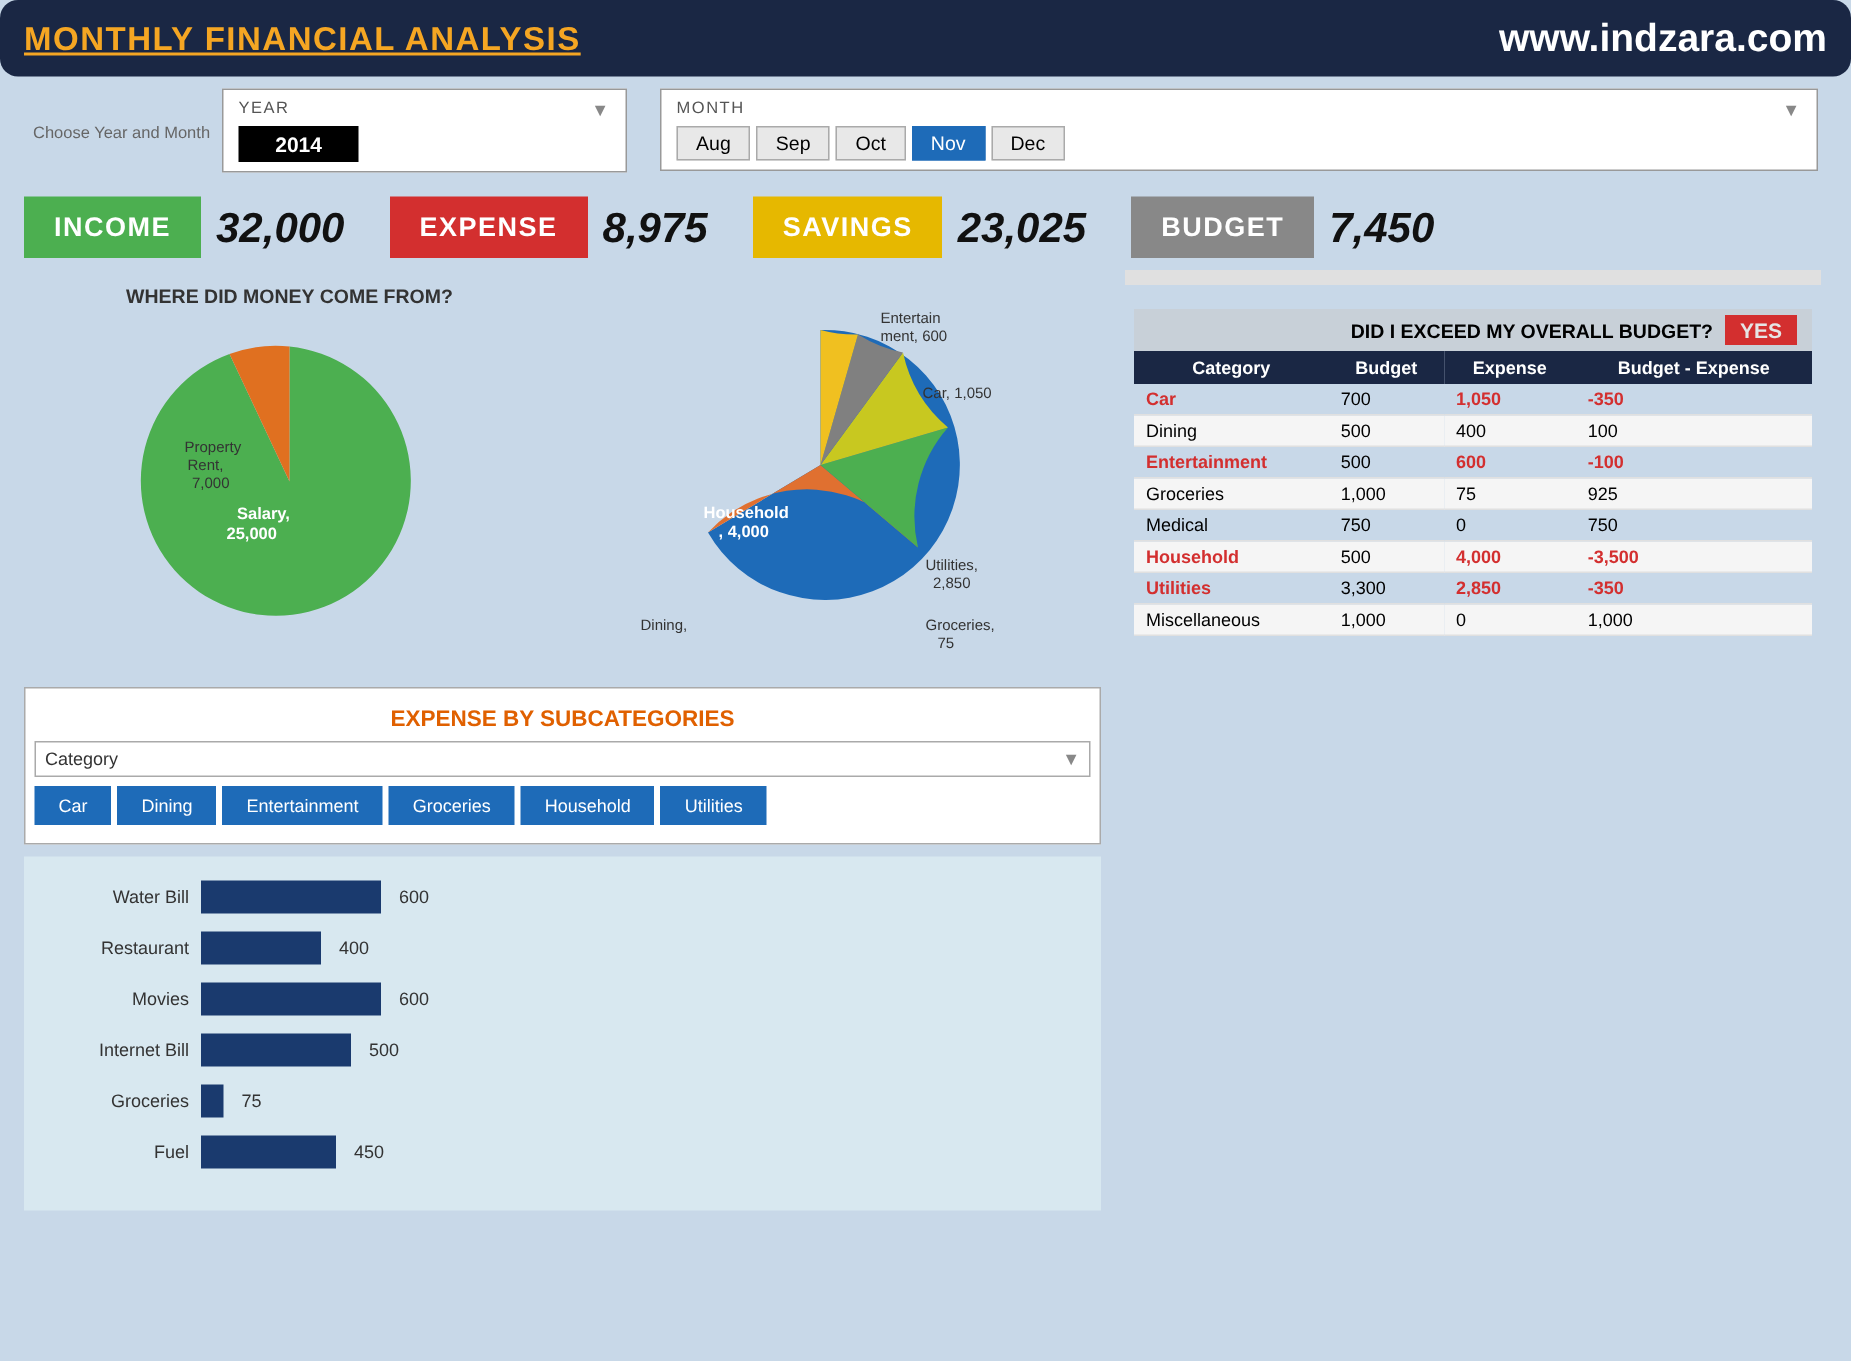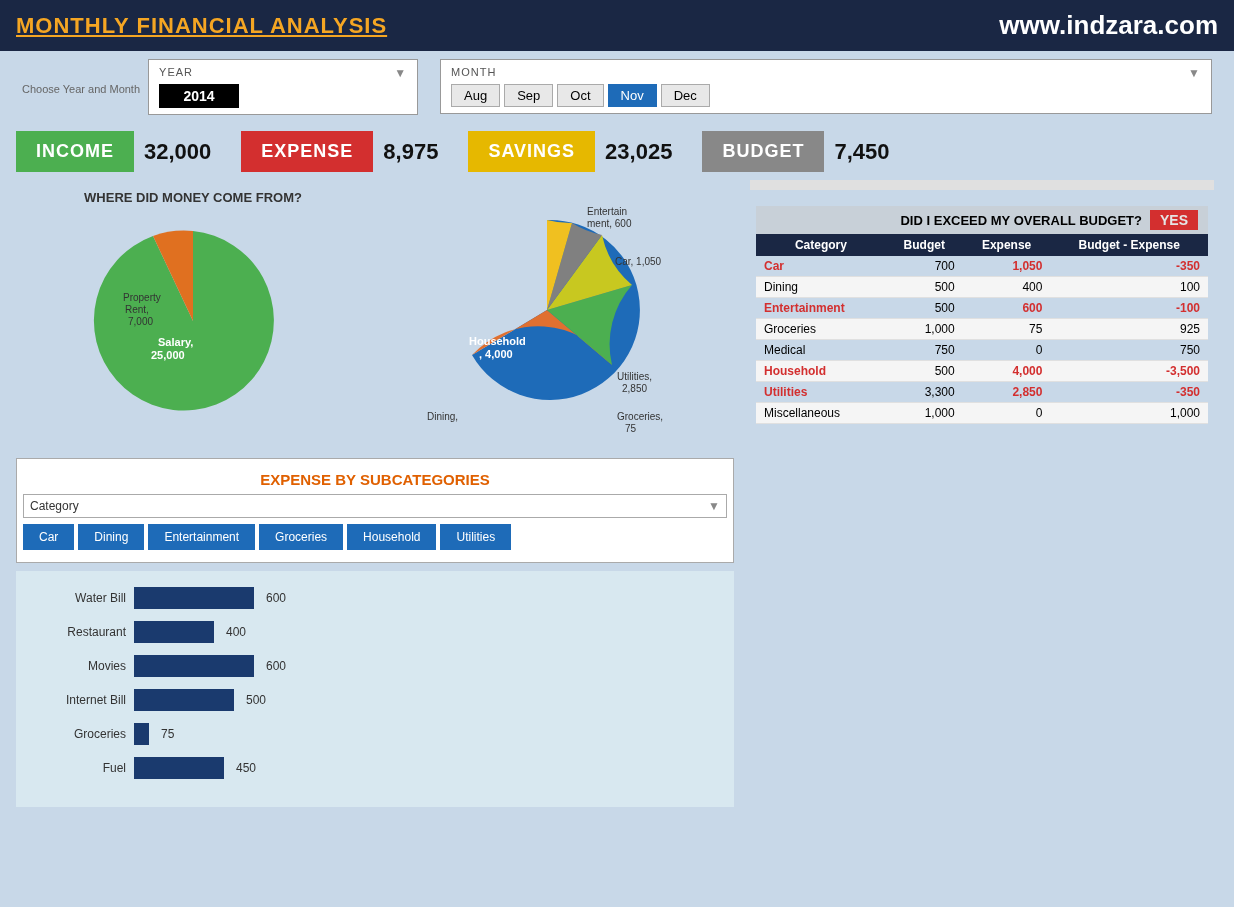--- a/index.html
+++ b/index.html
@@ -1,57 +1,57 @@
 <!DOCTYPE html>
 <html><head>
   <meta charset="utf-8">
   <style>
     * { margin: 0; padding: 0; box-sizing: border-box; }
     body { font-family: Arial, sans-serif; background: #c8d8e8; width: 1234px; min-height: 907px; overflow-x: hidden; }
 
-    .header { background: #1a2744; padding: 10px 16px; display: flex; justify-content: space-between; align-items: center; }
+    .header { background: #1a2744; padding: 10px 16px; display: flex; justify-content: space-between; align-items: center; border-radius: 12px; }
     .header-title { color: #f5a623; font-size: 22px; font-weight: bold; text-decoration: underline; letter-spacing: 1px; }
     .header-url { color: white; font-size: 26px; font-weight: bold; }
     .control-box { border: 1px solid #999; background: white; padding: 6px 10px; min-width: 280px; }
     .control-label { font-size: 11px; color: #555; font-weight: normal; letter-spacing: 1px; margin-bottom: 4px; display: flex; justify-content: space-between; }
     .year-input { background: #000000; color: white; font-weight: bold; padding: 4px 12px; font-size: 14px; display: inline-block; width: 80px; text-align: center; }
     .month-box { border: 1px solid #999; background: white; padding: 6px 10px; flex: 1; }
     .month-buttons { display: flex; gap: 4px; flex-wrap: wrap; }
     .month-btn { padding: 3px 12px; font-size: 13px; border: 1px solid #aaa; background: #e8e8e8; cursor: pointer; }
     .month-btn.active { background: #1e6bb8; color: #ffffff; border-color: #1e6bb8; }
     .choose-label { font-size: 11px; color: #666; text-align: center; line-height: 1.3; margin-right: 8px; margin-top: 4px; }
     .top-row { display: flex; align-items: flex-start; gap: 10px; padding: 0 16px; }
 
     .summary-bar { display: flex; gap: 0; padding: 8px 16px; align-items: center; }
     .summary-item { display: flex; align-items: center; margin-right: 30px; }
     .summary-label { padding: 10px 20px; font-weight: bold; font-size: 18px; color: white; letter-spacing: 1px; }
     .summary-label.income { background: #4caf50; }
     .summary-label.expense { background: #d32f2f; }
     .summary-label.savings { background: #e6b800; }
     .summary-label.budget { background: #888; }
-    .summary-value { font-size: 22px; font-weight: bold; margin-left: 10px; color: #111; }
+    .summary-value { font-size: 28px; font-weight: bold; margin-left: 10px; color: #111; font-style: italic; }
 
     .main-content { display: flex; gap: 0; padding: 0 10px; }
     .left-panel { flex: 0 0 730px; }
     .right-panel { flex: 1; padding: 0 10px; }
 
     .charts-row { display: flex; gap: 10px; padding: 10px 6px 0 6px; }
     .chart-section { flex: 1; }
     .chart-title { font-size: 13px; font-weight: bold; color: #333; text-align: center; margin-bottom: 6px; text-transform: uppercase; }
 
     
     .pie-container { display: flex; justify-content: center; }
 
     .budget-section { margin-top: 10px; padding: 6px; }
     .budget-header { background: #c8d0d8; padding: 4px 10px; display: flex; align-items: center; justify-content: flex-end; font-size: 13px; font-weight: bold; }
     .yes-badge { background: #d32f2f; color: #e5e5e5; font-weight: bold; padding: 2px 10px; margin-left: 8px; font-size: 14px; }
 
     .budget-table { width: 100%; border-collapse: collapse; font-size: 12px; }
     .budget-table th { background: #1a2744; color: white; padding: 4px 8px; text-align: center; font-size: 12px; }
-    .budget-table td { padding: 3px 8px; text-align: right; border-bottom: 1px solid #e0e0e0; }
+    .budget-table td { padding: 3px 8px; text-align: left; border-bottom: 1px solid #e0e0e0; }
     .budget-table tr:nth-child(even) { background: #f5f5f5; }
     .red-text { color: #d32f2f; font-weight: bold; }
     .cat-col { text-align: left !important; }
 
     .subcategory-section { background: white; border: 1px solid #aaa; margin: 8px 6px; padding: 6px; }
     .subcategory-title { font-size: 15px; font-weight: bold; color: #e06000; text-align: center; margin: 6px 0; text-transform: uppercase; }
     .filter-row { display: flex; justify-content: space-between; align-items: center; border: 1px solid #aaa; padding: 4px 6px; margin-bottom: 6px; }
     .filter-label { font-size: 12px; color: #333; }
     .category-buttons { display: flex; gap: 4px; flex-wrap: wrap; margin-bottom: 6px; }
     .cat-btn { background: #1e6bb8; color: white; padding: 6px 16px; font-size: 12px; border: none; cursor: pointer; }

